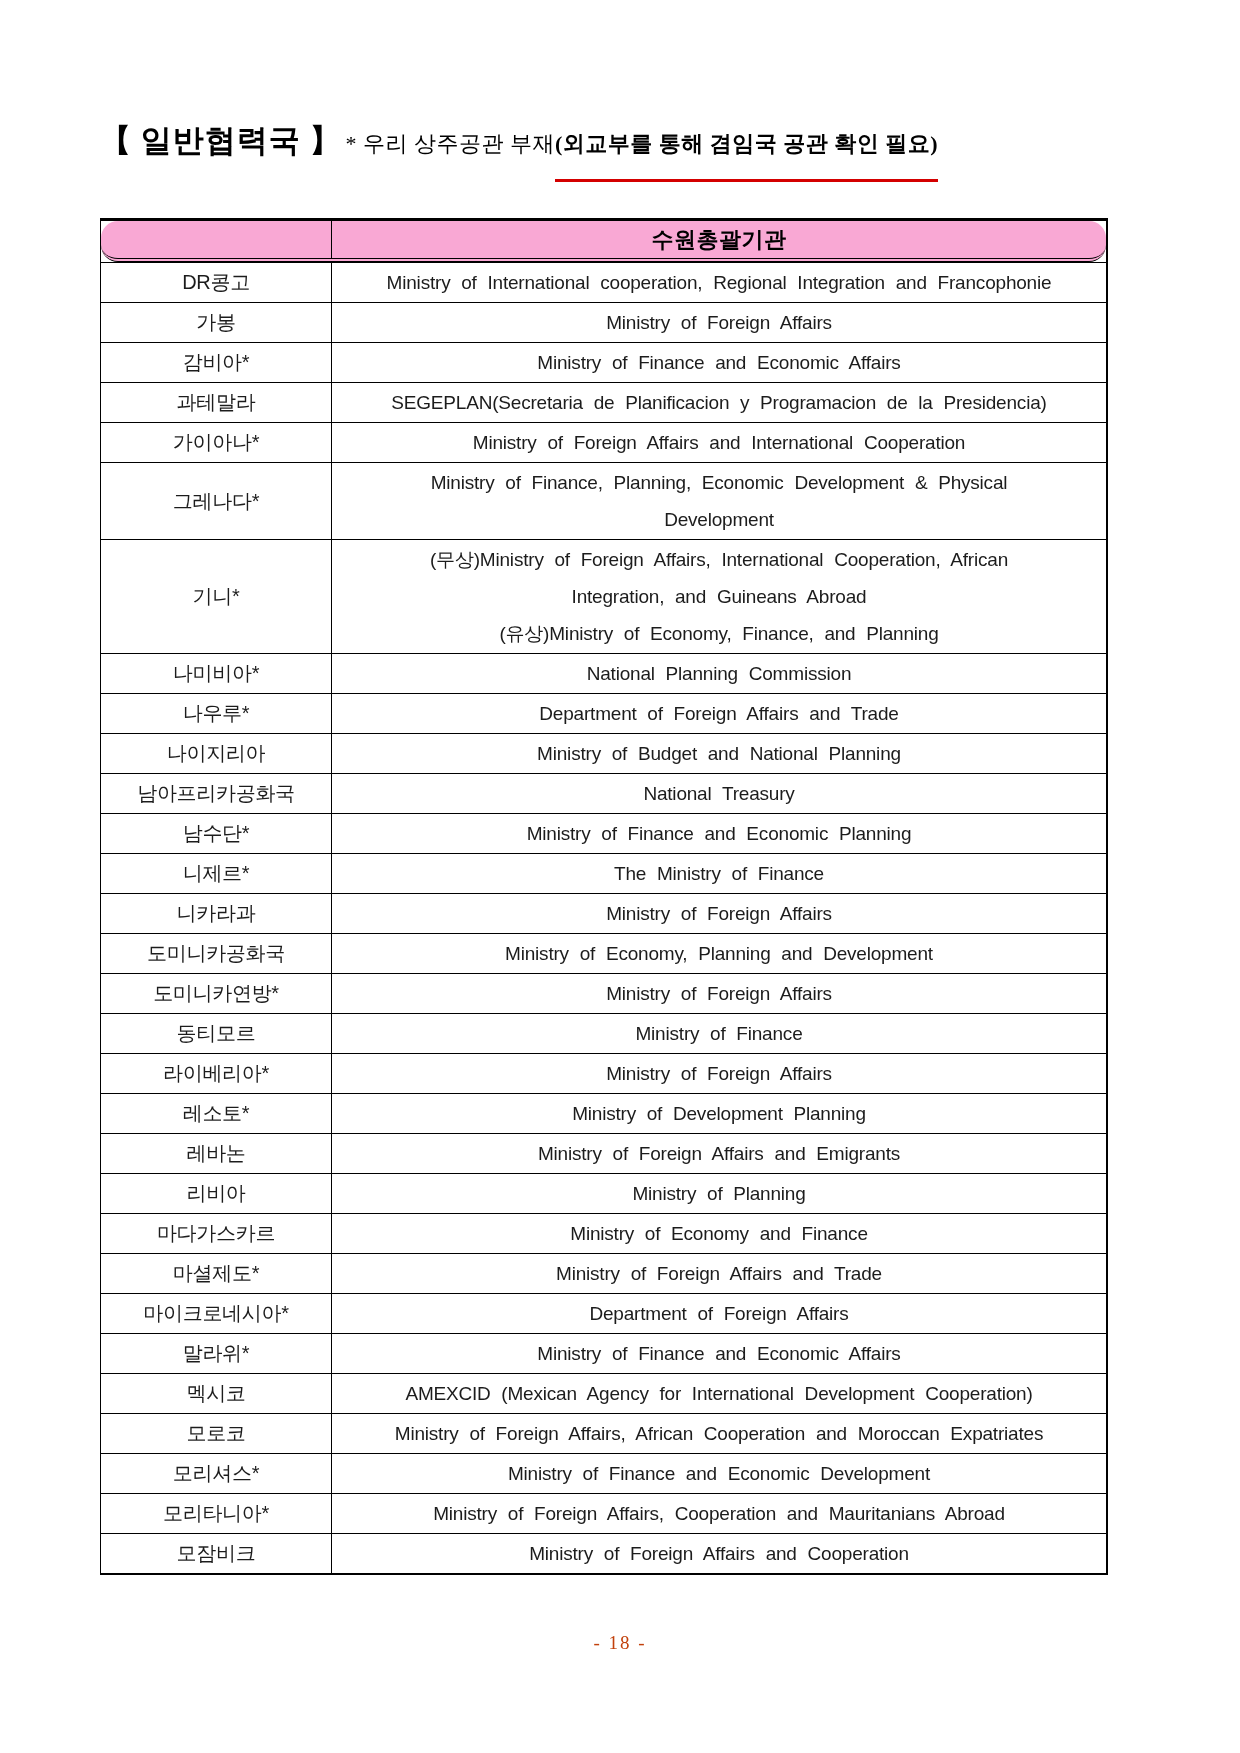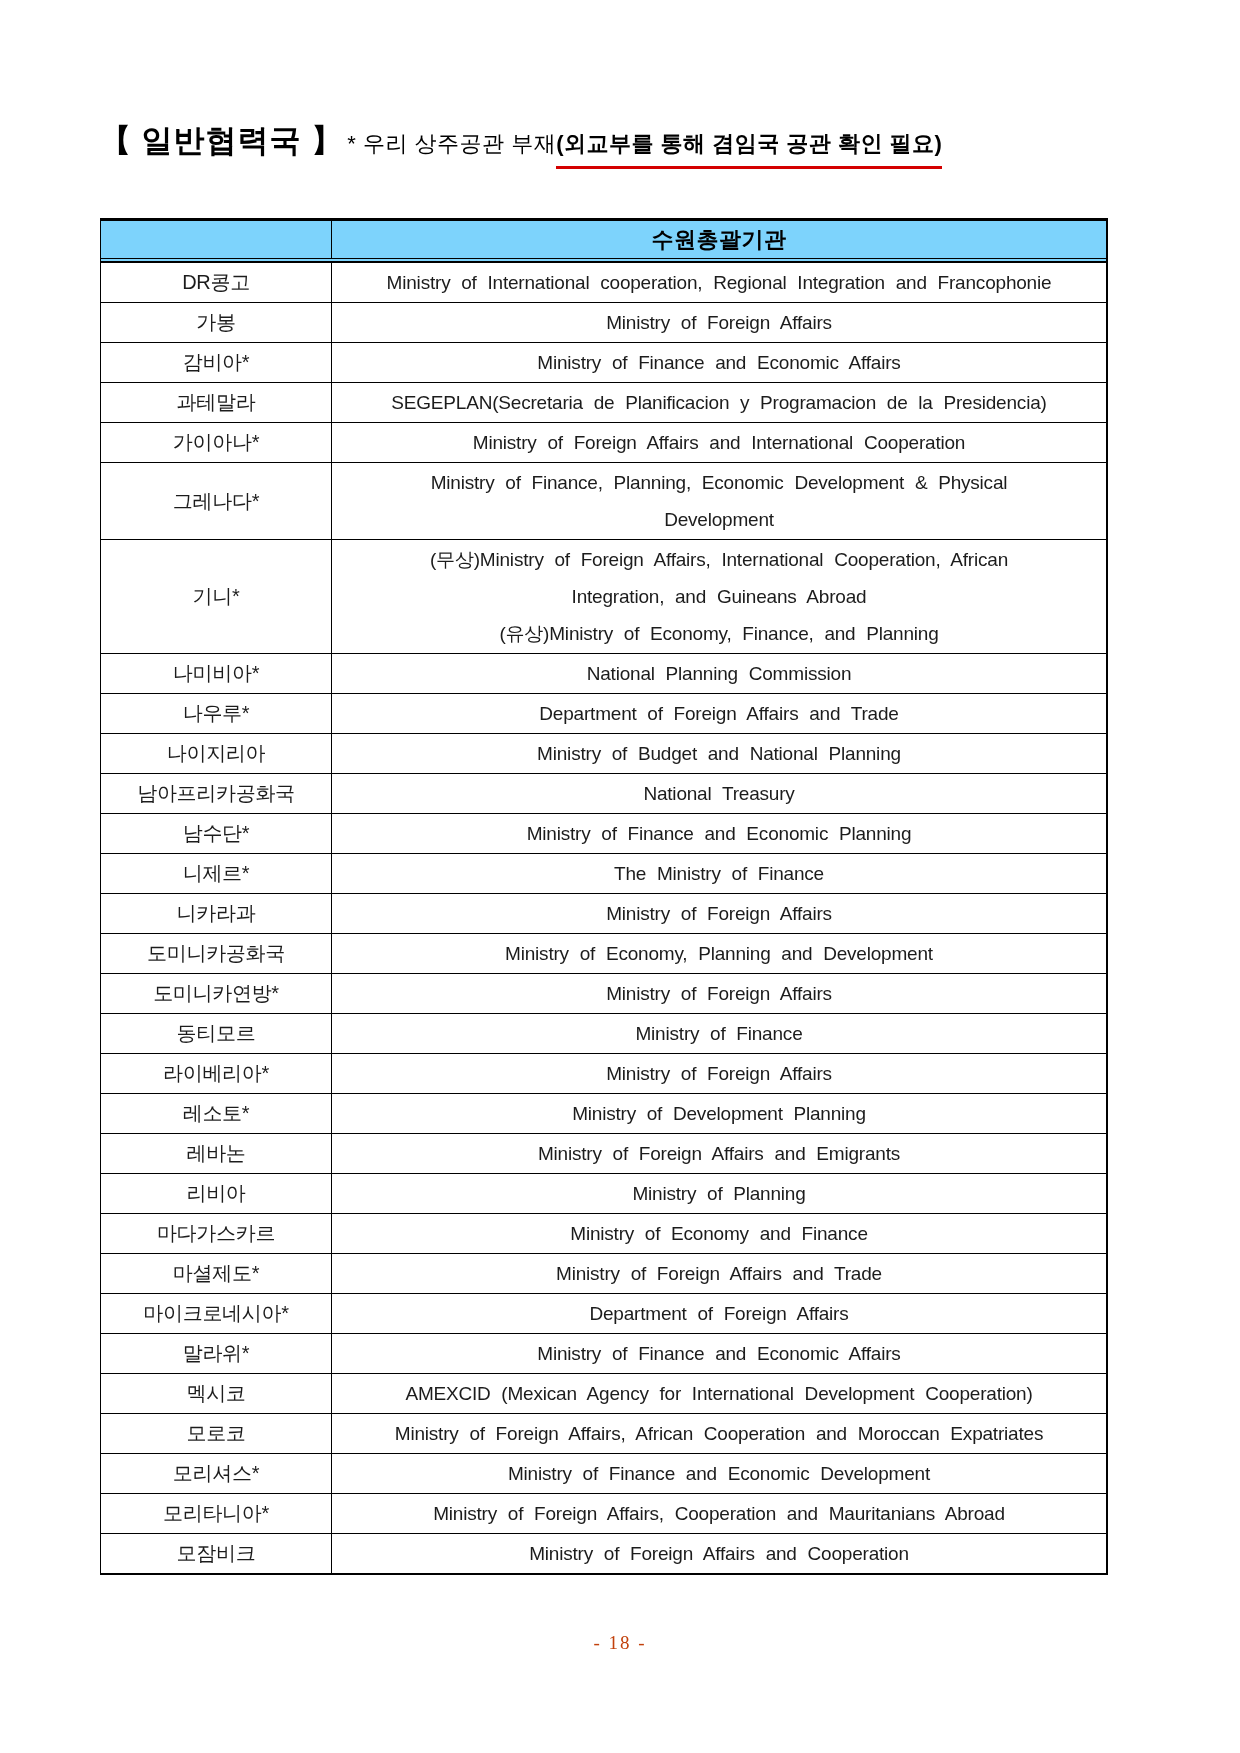--- a/index.html
+++ b/index.html
@@ -17,38 +17,38 @@
 
   
   .title-block {
     position: absolute;
     left: 100px;
     top: 120px;
     width: 1040px;
     display: flex;
     align-items: baseline;
     white-space: nowrap;
-    font-family: Liberation Sans, sans-serif;
+    font-family: Liberation Serif, serif;
     color: #000;
   }
   .title-bracket {
     font-size: 31px;
     font-weight: bold;
     letter-spacing: 1px;
   }
   .subtitle-prefix {
     font-size: 22px;
     margin-left: 4px;
     letter-spacing: 0.5px;
   }
   .subtitle-underlined {
     font-size: 22px;
     font-weight: bold;
     letter-spacing: 0.5px;
-    padding-bottom: 7px;
+    padding-bottom: 20px;
     border-bottom: 3px solid #d40000;
   }
 
   
   .gov-table {
     position: absolute;
     left: 100px;
     top: 218px;
     width: 1008px;
     border-top: 3px solid #000;
@@ -58,23 +58,24 @@
     color: #1c1c1c;
   }
   .t-row {
     display: flex;
     align-items: stretch;
     min-height: 40px;
     border-top: 1px solid #000;
   }
   .t-row:first-child { border-top: none; }
   .t-row.header-row {
-    background: #7dd3fc;
+    background: #f9a8d4;
     min-height: 39px;
     border-bottom: 4px double #000;
+    border-radius: 17px;
   }
   .t-col1 {
     width: 231px;
     border-right: 1px solid #000;
     display: flex;
     align-items: center;
     justify-content: center;
     text-align: right;
     font-size: 20px;
     letter-spacing: -0.3px;

